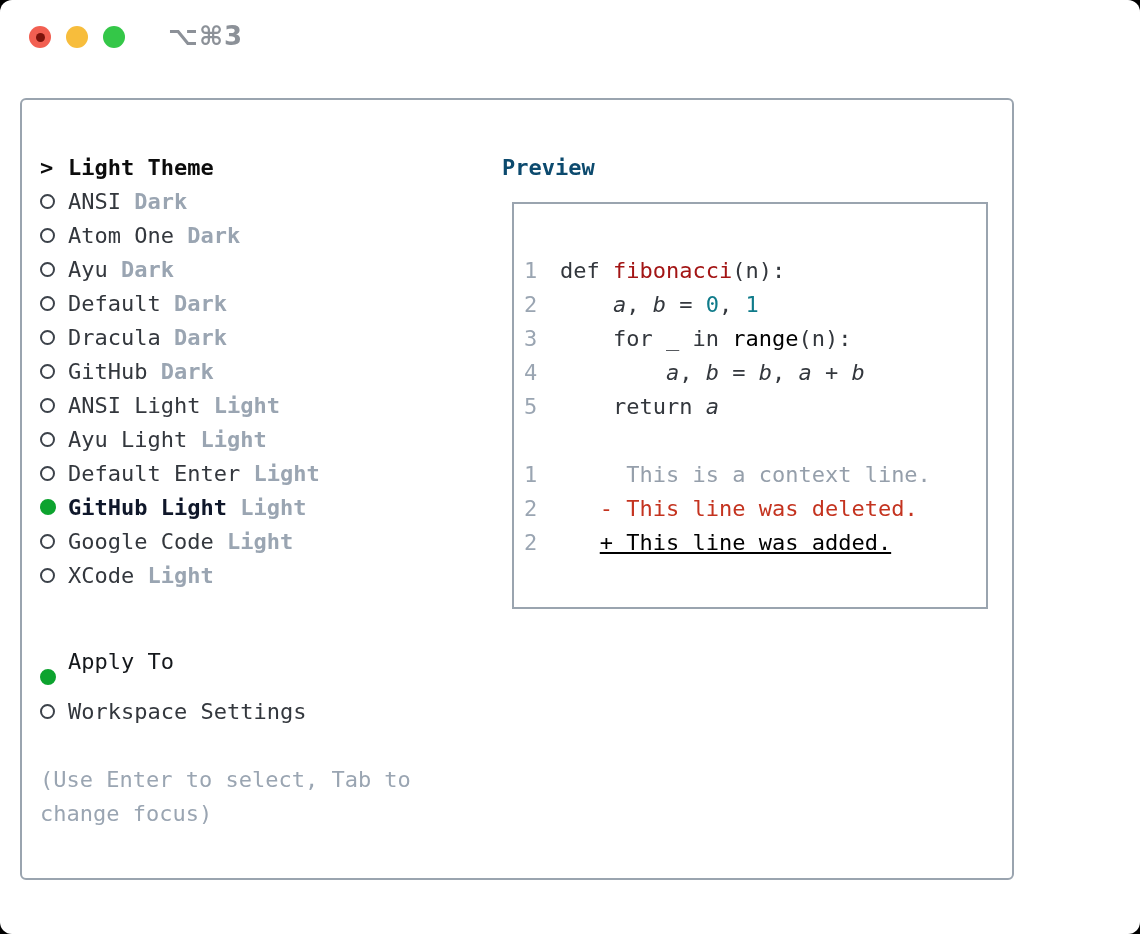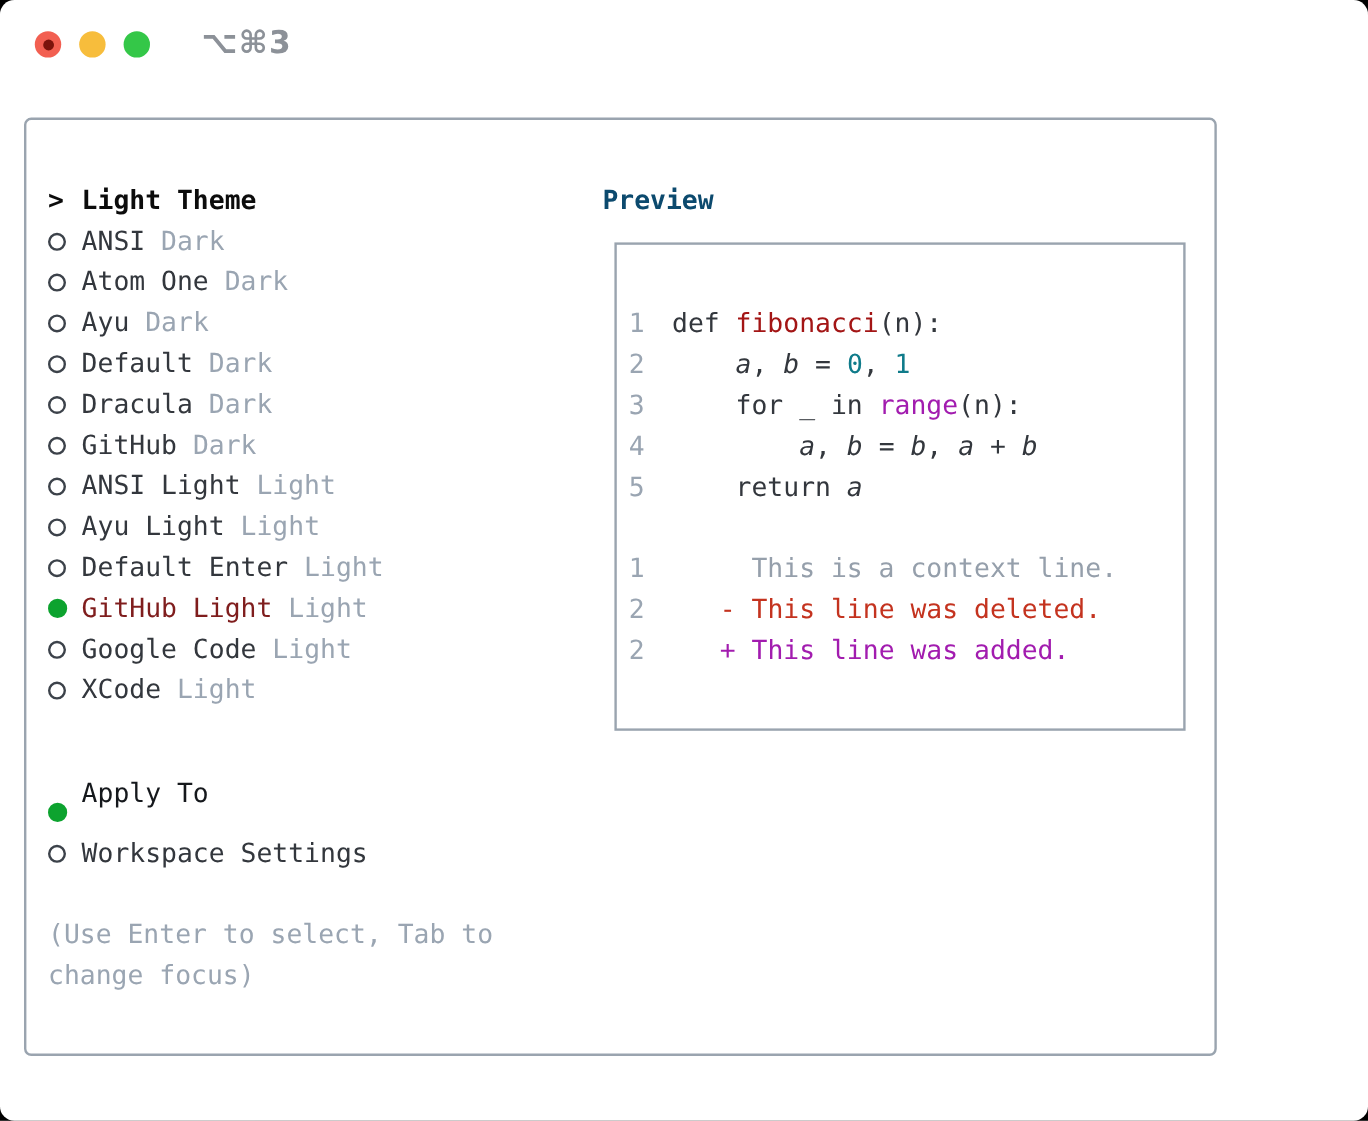--- a/index.html
+++ b/index.html
@@ -31,43 +31,43 @@
   }
   
   .leftcol{position:absolute;left:18px;top:50px;font-size:22px;color:#33373d;}
   .row{height:34px;display:flex;align-items:center;white-space:pre;}
   .marker{width:28px;display:flex;align-items:center;flex:none;}
   .circle{width:15px;height:15px;border:2px solid #3c424a;border-radius:50%;box-sizing:border-box;}
   .circle.sel{width:16px;height:16px;background:#0da32f;border-color:#0da32f;}
   .prompt{font-weight:bold;color:#0c0c0c;}
   .hdr{font-weight:bold;color:#0c0c0c;}
   .subhdr{color:#15181c;margin-top:36px;}
-  .gray{color:#9aa5b2;}
-  .selgreen{color:#7f1d1d;}
+  .gray{color:#9aa5b2;font-weight:bold;}
+  .selgreen{color:#0f172a;font-weight:bold;}
   .hint{color:#9aa5b2;}
   
   .ptitle{
     position:absolute;left:480px;top:50px;height:34px;display:flex;align-items:center;
     font-weight:bold;font-size:22px;color:#0c4a6e;
   }
   .pbox{
     position:absolute;left:490px;top:102px;width:476px;height:407px;
     border:2px solid #9aa4af;background:#fff;box-sizing:border-box;
     padding:49px 0 0 10px;overflow:hidden;
   }
   .cline{height:34px;display:flex;align-items:center;white-space:pre;font-size:22px;color:#33373d;}
   .lineno{display:inline-block;width:14px;margin-right:22px;color:#9aa5b2;flex:none;}
   .tok-plain{color:#33373d;}
   .tok-function{color:#a31515;}
   .tok-number{color:#0f7b8a;}
-  .tok-builtin{color:#a21caf;}
+  .tok-builtin{color:#000000;}
   .tok-variable{color:#33373d;font-style:italic;}
   .tok-context{color:#959fab;}
   .tok-deleted{color:#c4331f;}
-  .tok-added{color:#a21caf;}
+  .tok-added{color:#000000;text-decoration:underline;}
 </style>
 </head>
 <body>
 
 <div class="window">
 
   <div class="titlebar">
     <span class="light red">
       <span class="reddot"></span>
     </span>

